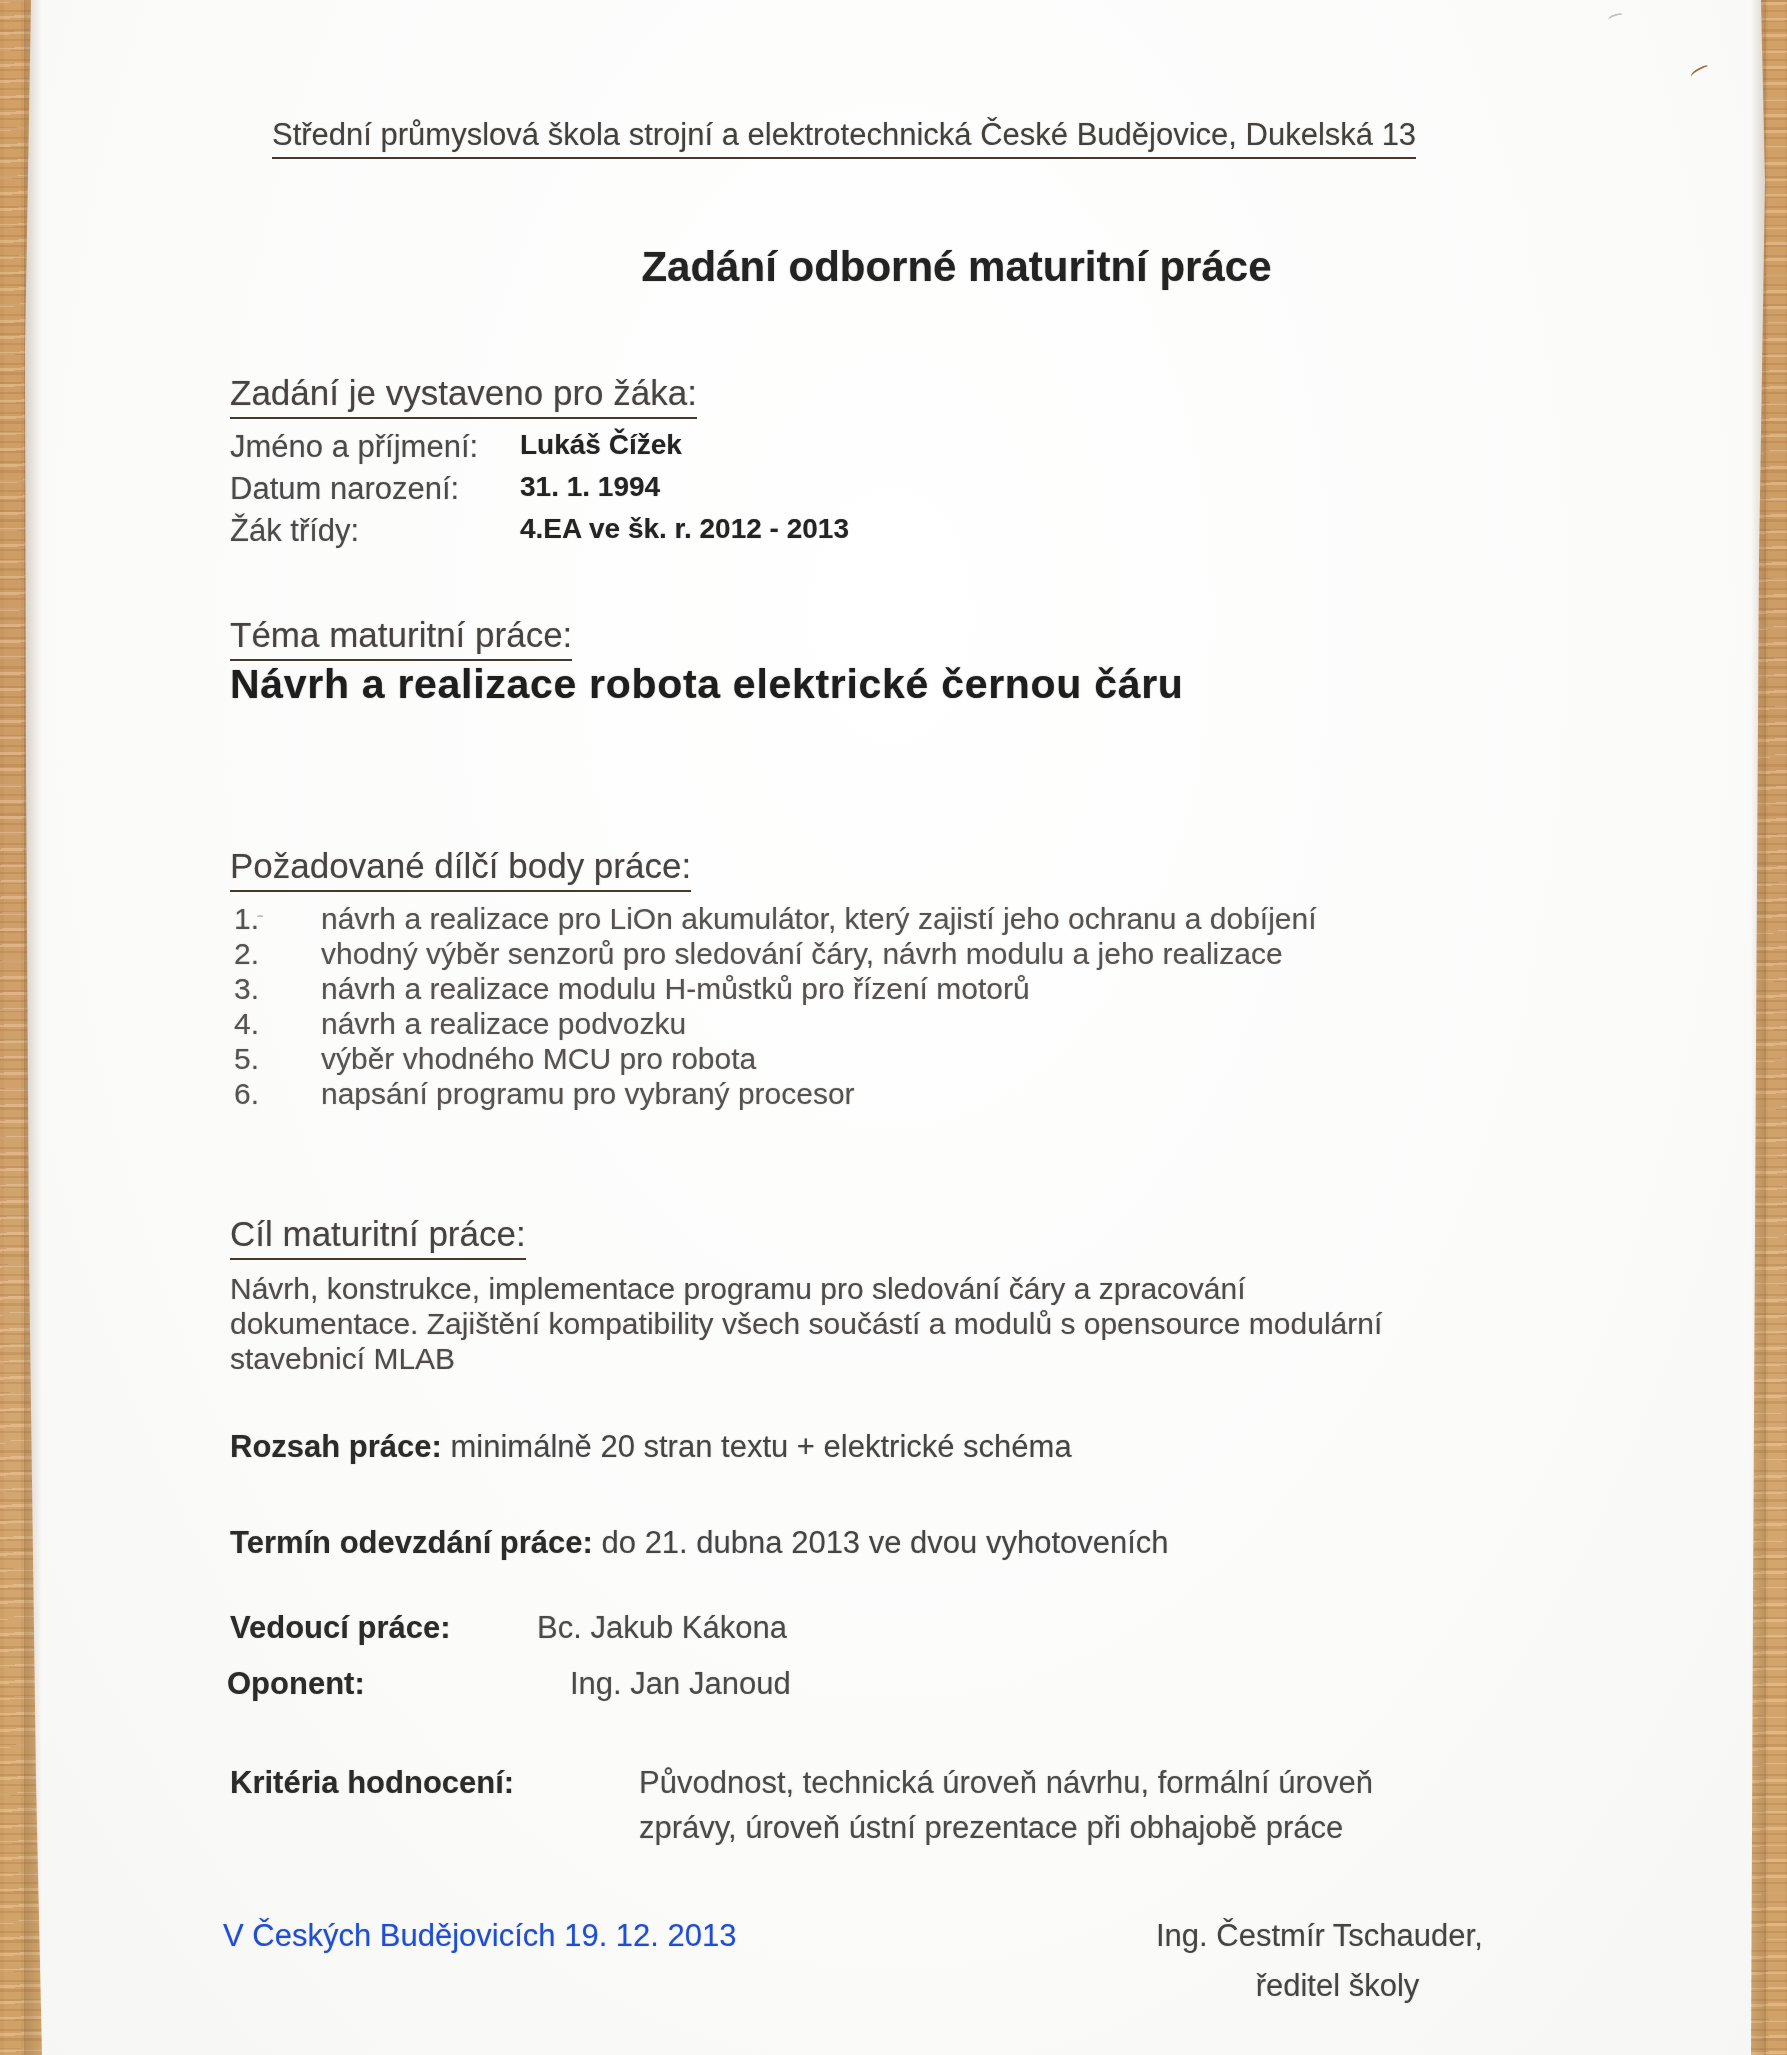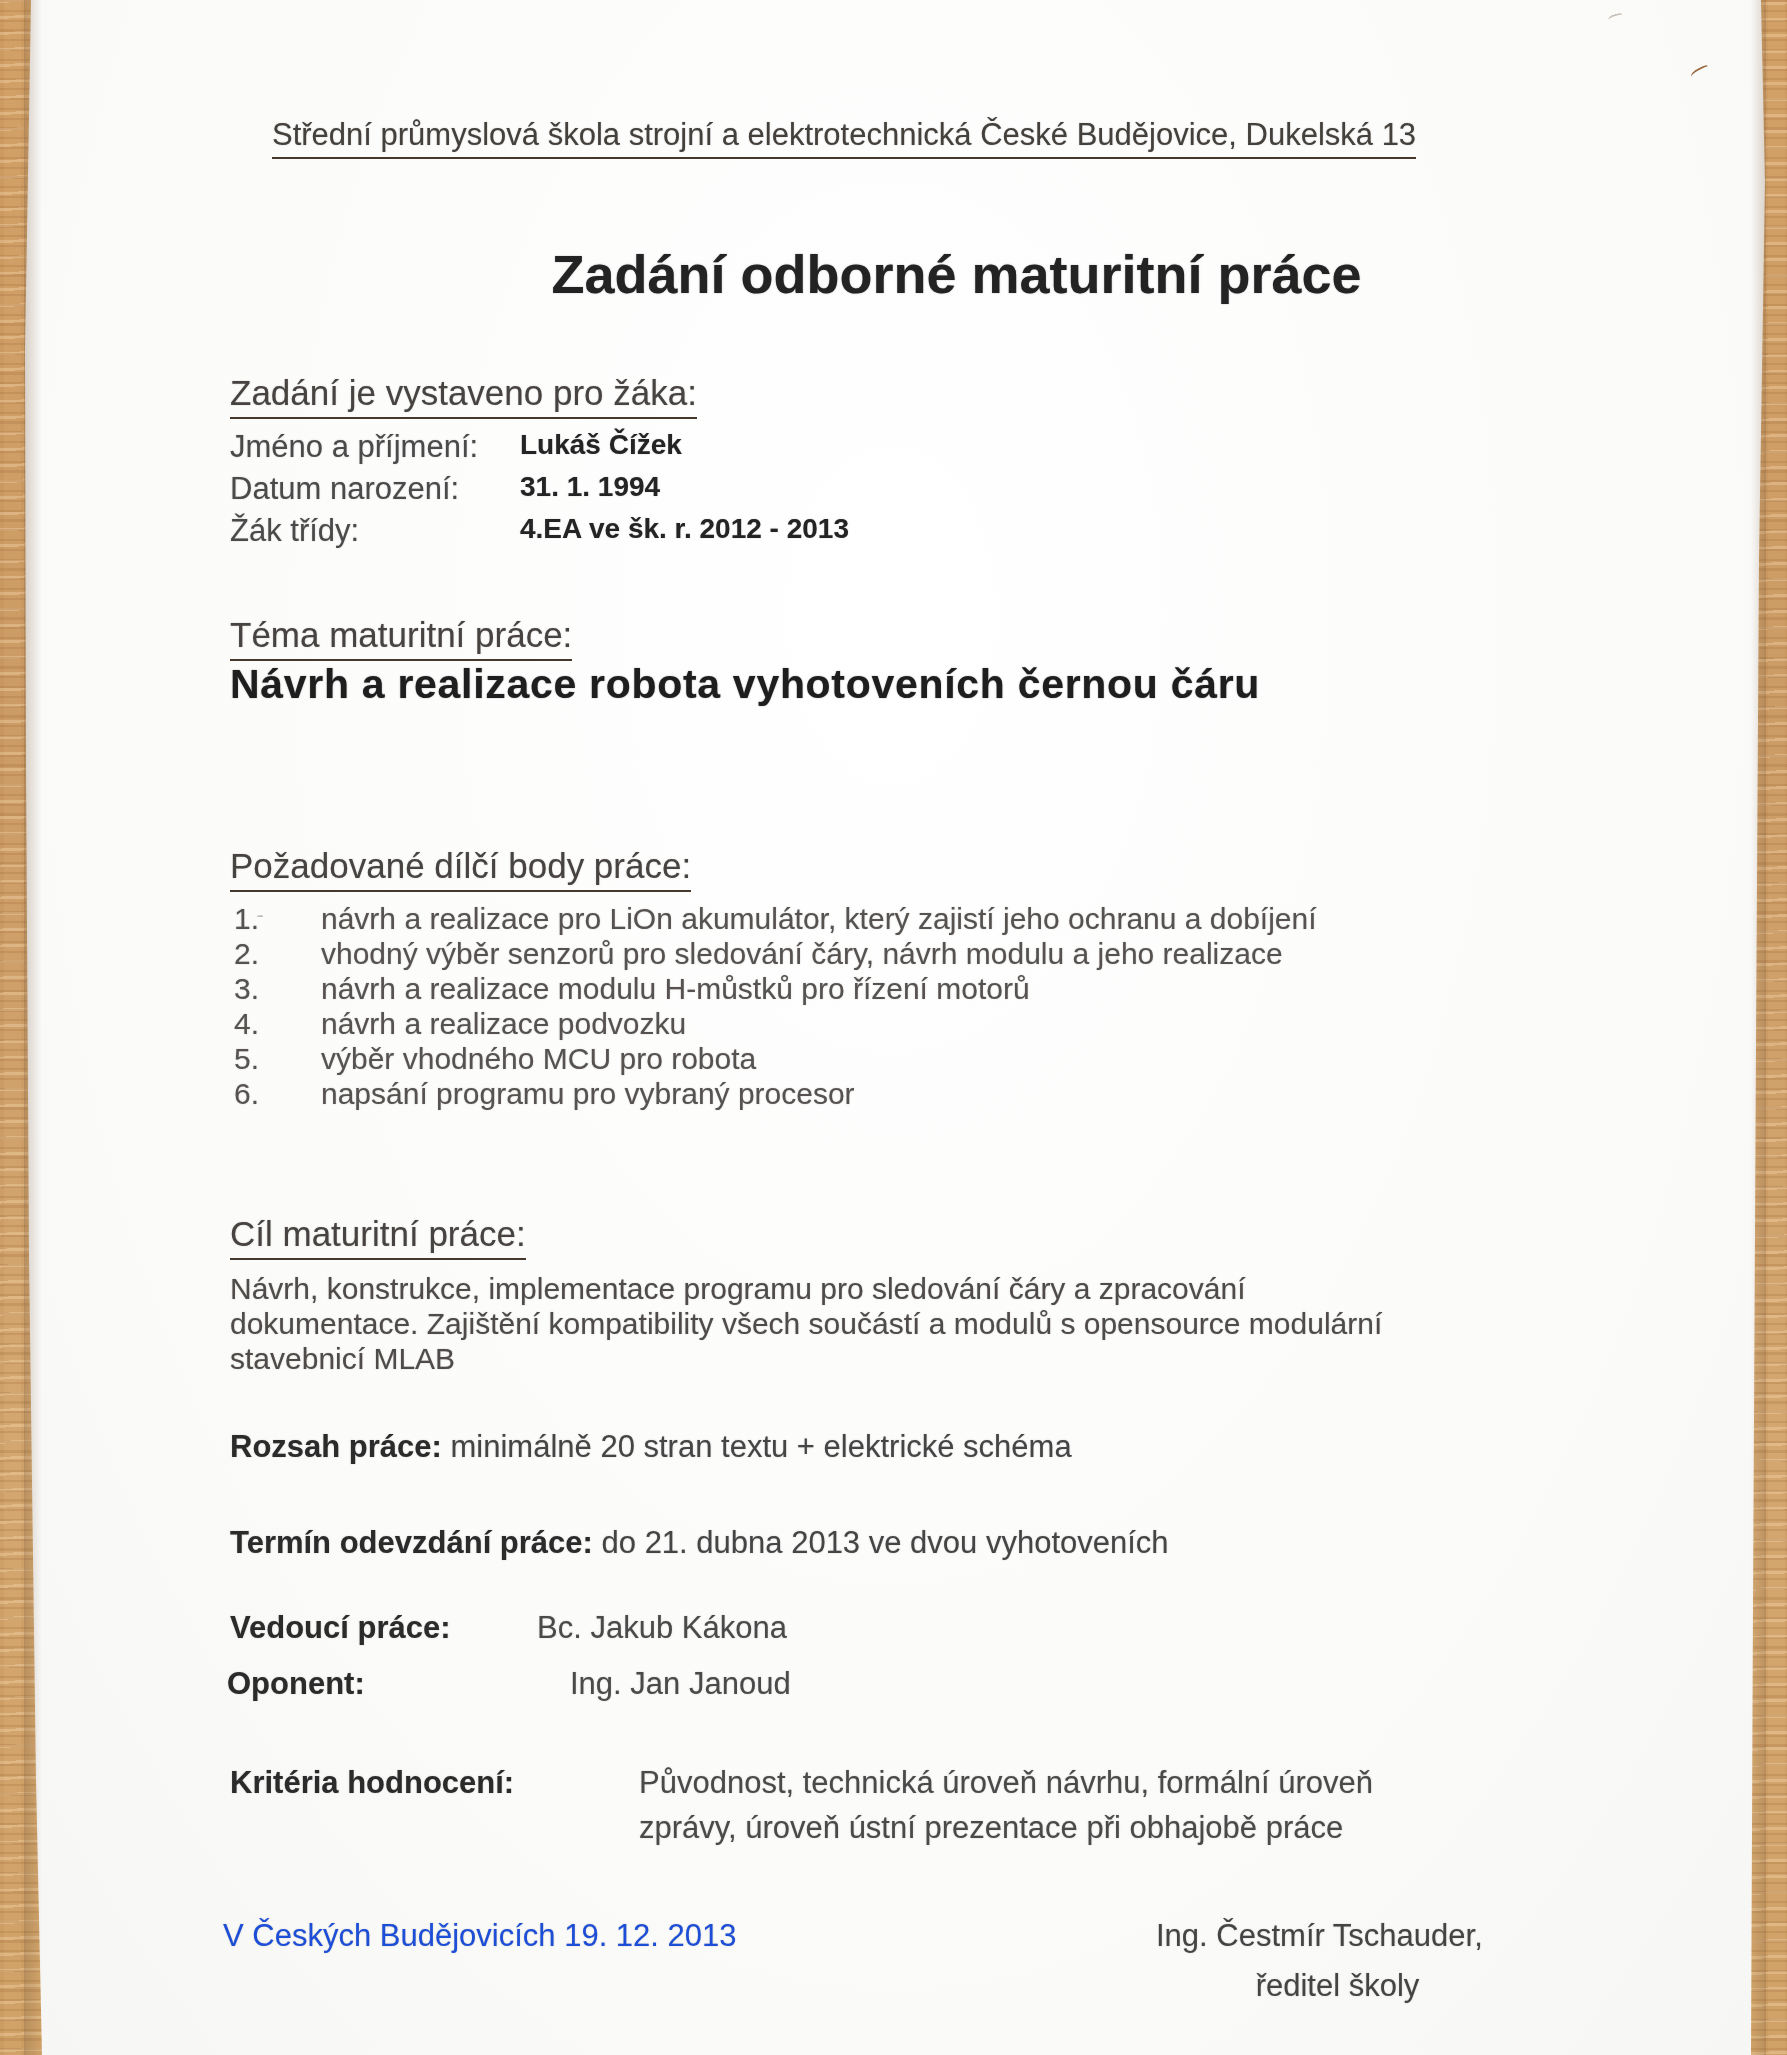--- a/index.html
+++ b/index.html
@@ -61,21 +61,21 @@
   .underlined {
     display: inline-block;
     padding-bottom: 3.5px;
     border-bottom: 2.8px solid #46382c;
   }
 
   .school-header { left: 272px; top: 117px; font-size: 31px; color: #44403c; }
 
   .doc-title {
     left: 279px; top: 243px; width: 1355px;
-    text-align: center; font-size: 54px; font-weight: bold;
+    text-align: center; font-size: 42px; font-weight: bold;
     color: #232323; text-shadow: 0 0 1.4px rgba(60,60,60,0.5);
   }
 
   .sec-heading { font-size: 35px; color: #474340; }
   .h-student  { left: 230px; top: 373px; }
   .h-topic    { left: 230px; top: 615px; }
   .h-req      { left: 230px; top: 846px; }
   .h-goal     { left: 230px; top: 1214px; }
 
   .student-rows { left: 230px; top: 429px; font-size: 31px; }
@@ -155,21 +155,21 @@
   </div>
   <div class="row">
     <span class="lbl">Žák třídy:</span>
     <span class="val">4.EA ve šk. r. 2012 - 2013</span>
   </div>
 </div>
 
 <div class="txt sec-heading h-topic">
   <span class="underlined">Téma maturitní práce:</span>
 </div>
-<div class="txt topic-title">Návrh a realizace robota vyhotoveních černou čáru</div>
+<div class="txt topic-title">Návrh a realizace robota elektrické černou čáru</div>
 
 <div class="txt sec-heading h-req">
   <span class="underlined">Požadované dílčí body práce:</span>
 </div>
 <div class="txt req-list">
   <div class="item">
     <span class="num">1.</span>
     <span>návrh a realizace pro LiOn akumulátor, který zajistí jeho ochranu a dobíjení</span>
   </div>
   <div class="item">

